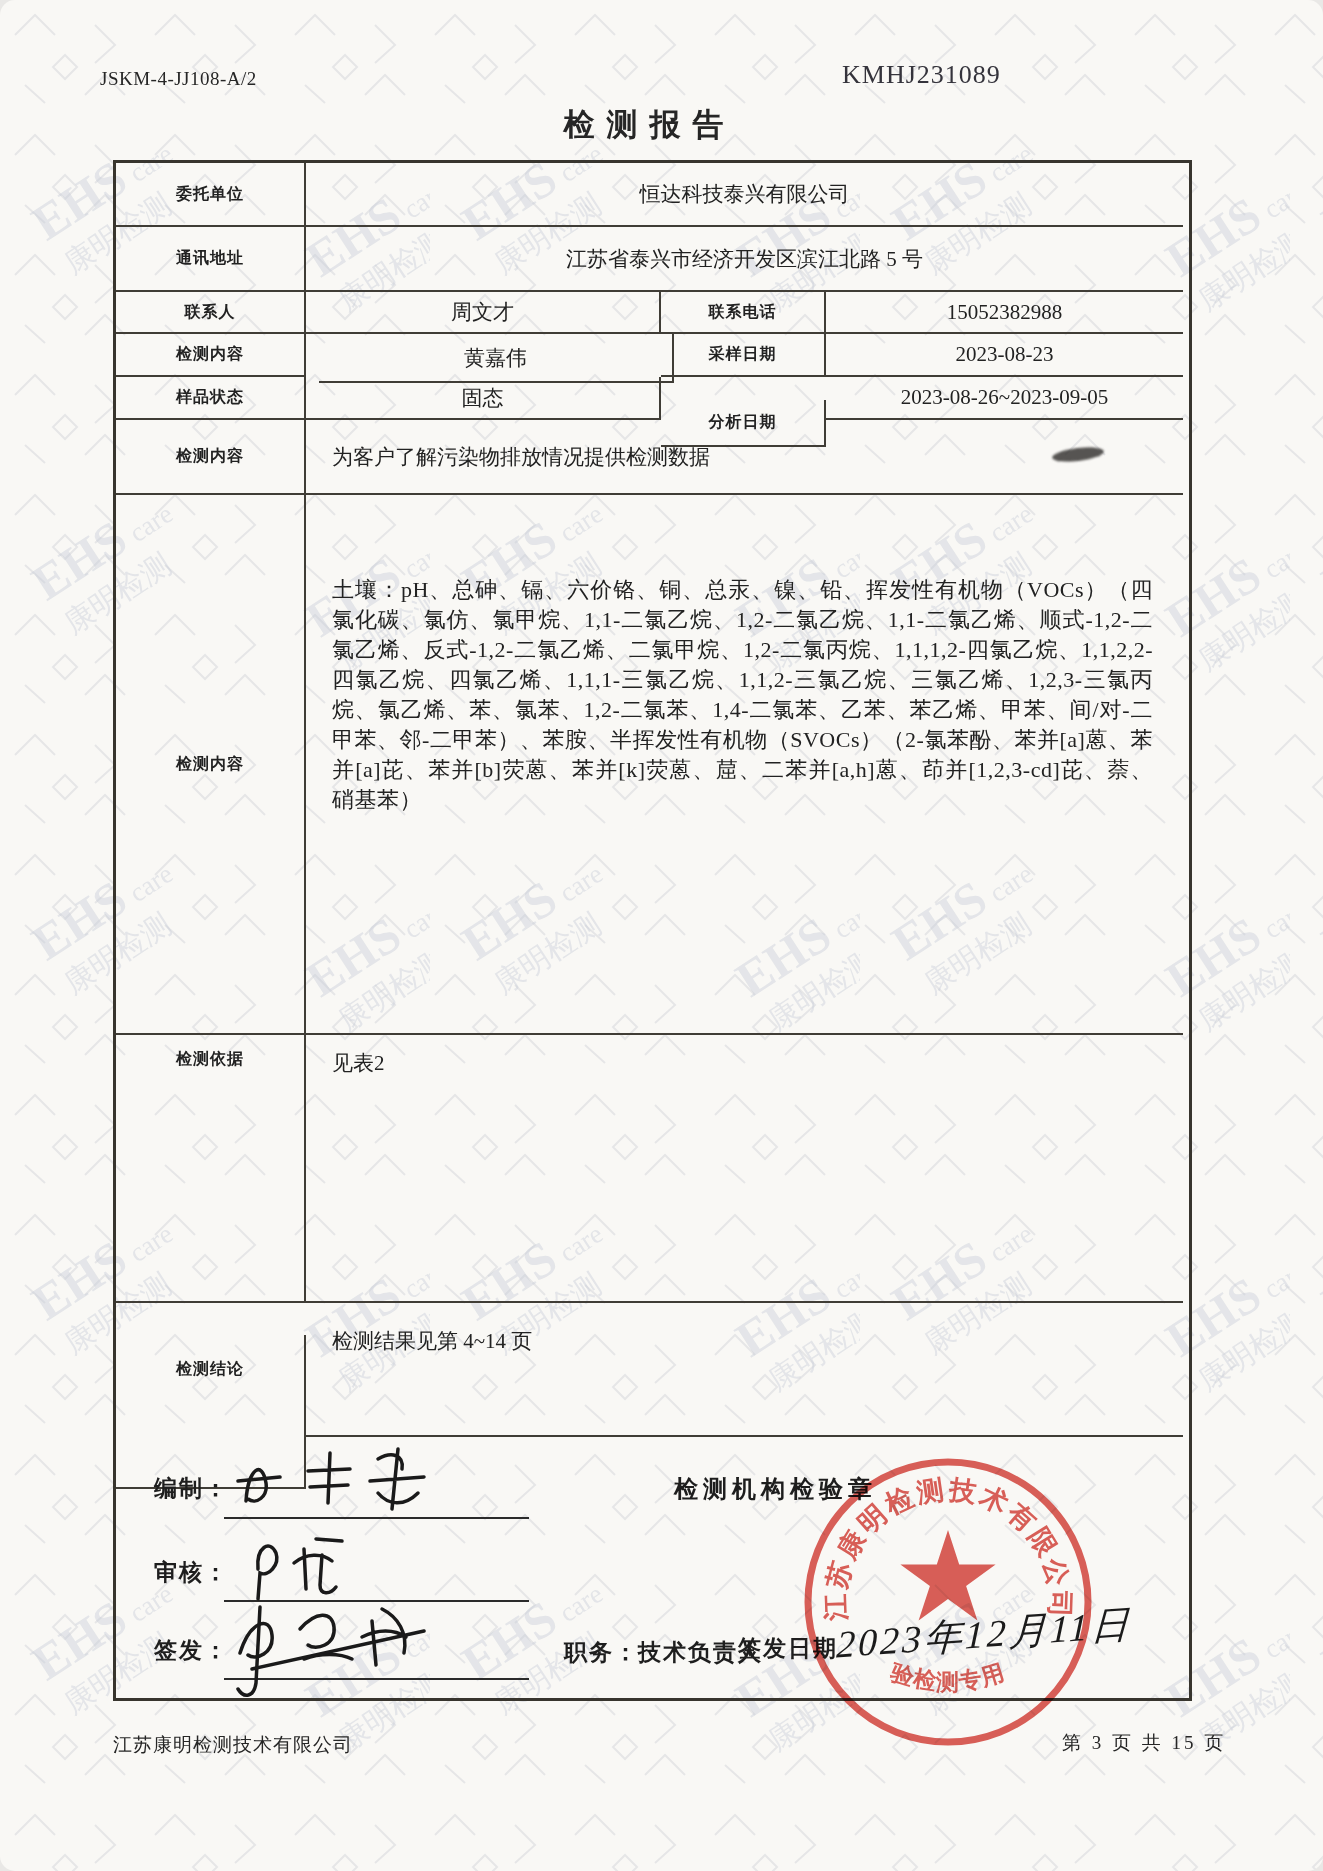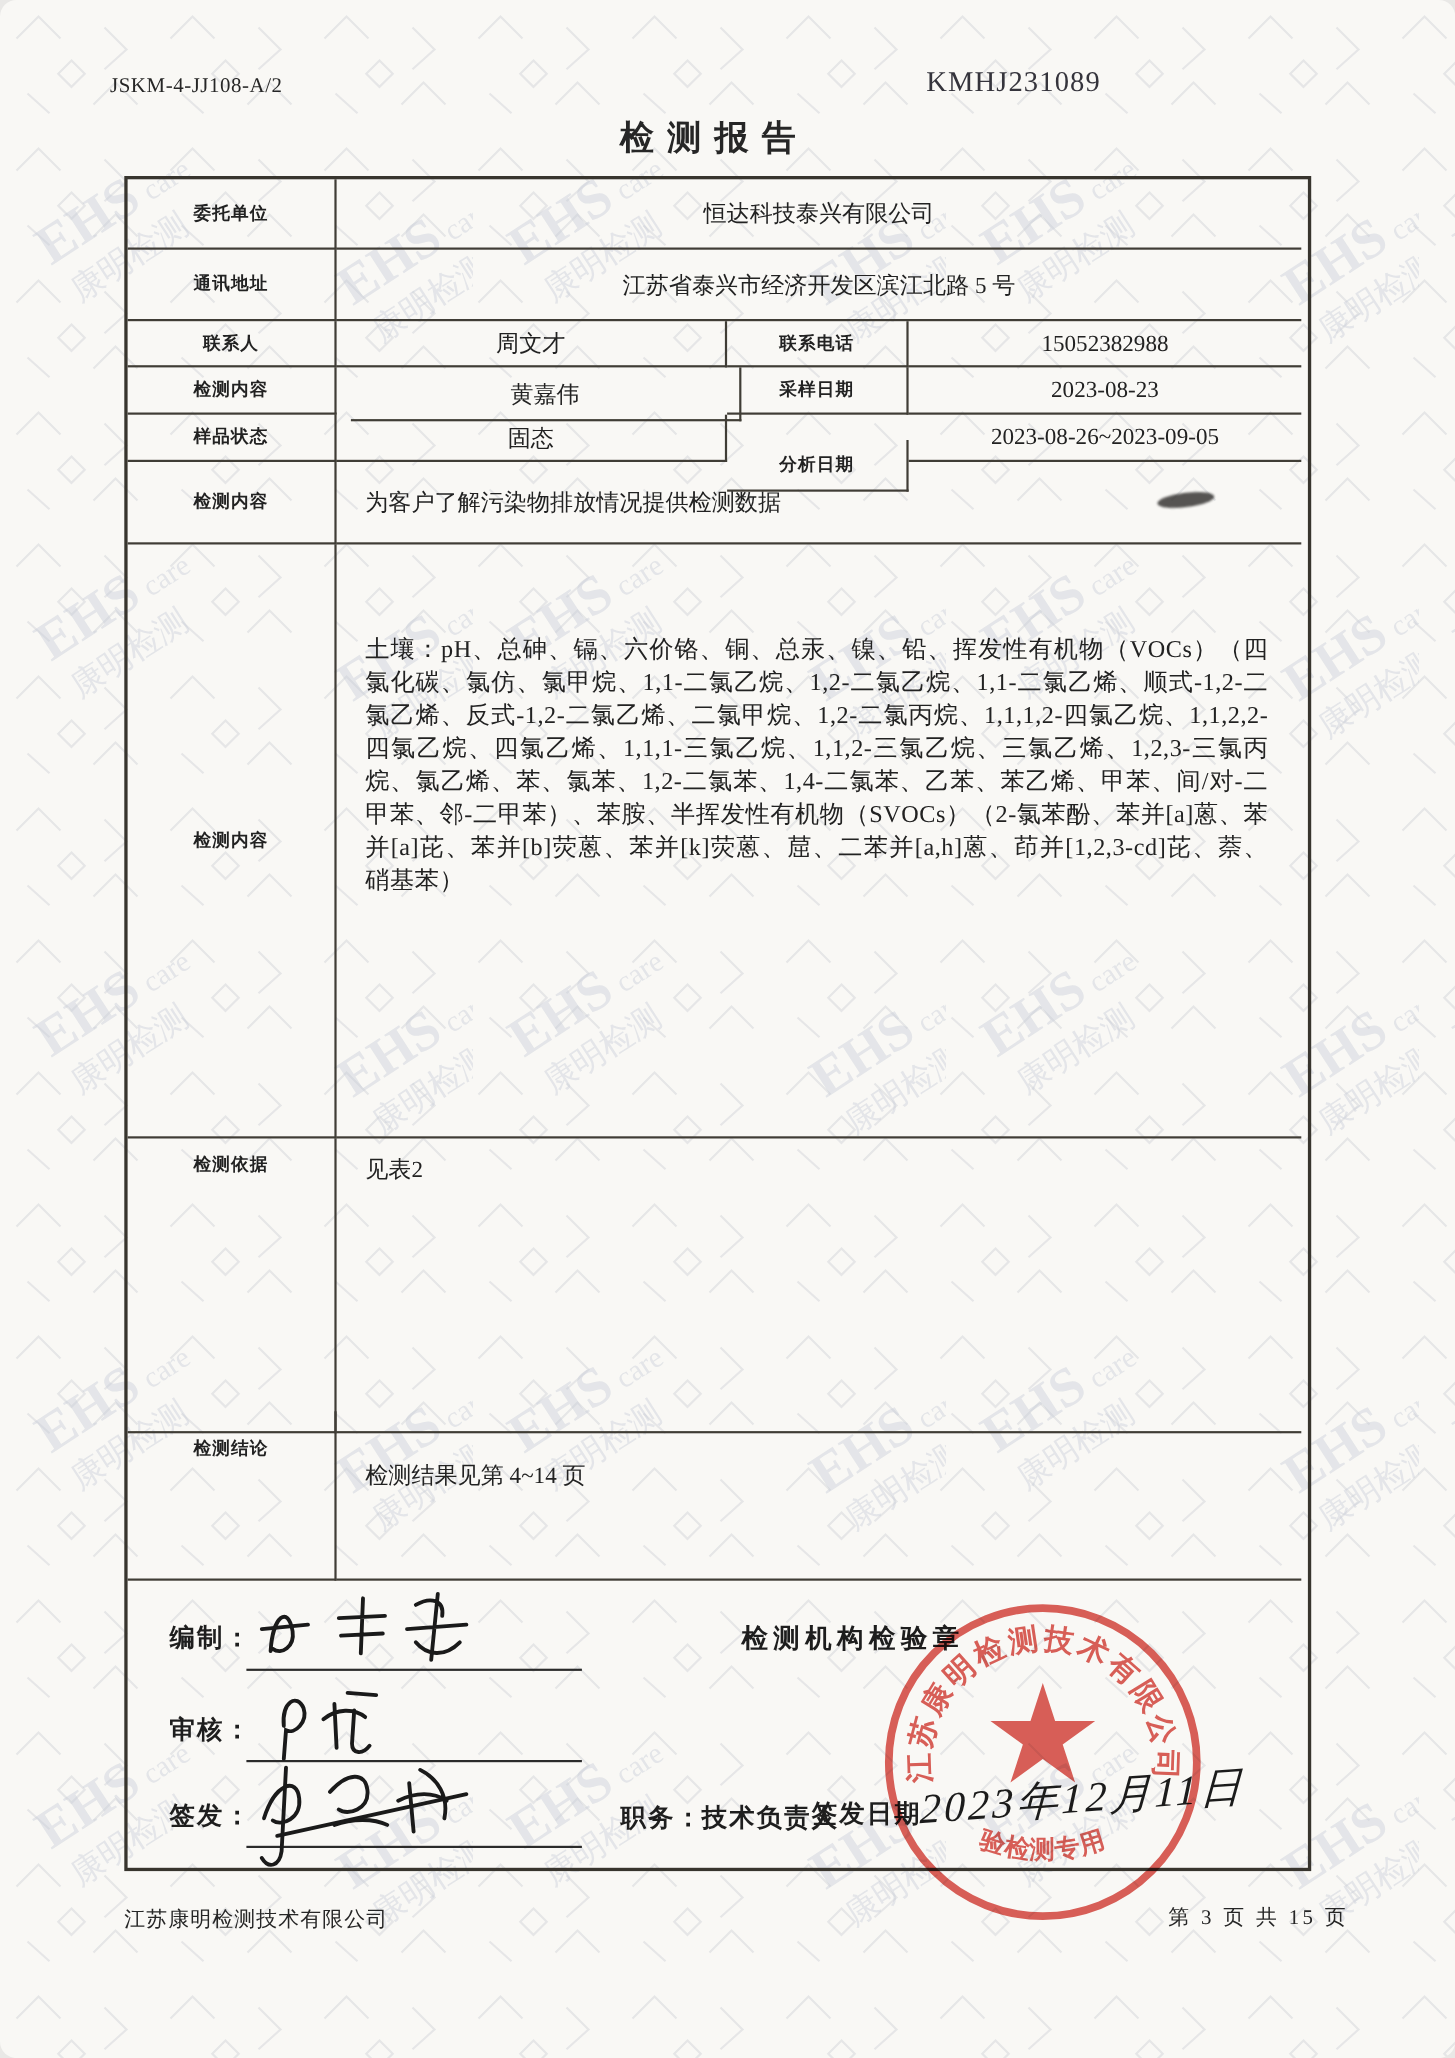--- a/index.html
+++ b/index.html
@@ -91,21 +91,21 @@
 
     <div class="cell lab" style="left:0;top:257px;width:190px;height:75px;">检测内容</div>
     <div class="cell no-r" style="left:190px;top:257px;width:877px;height:75px;justify-content:flex-start;padding-left:26px;">为客户了解污染物排放情况提供检测数据</div>
 
     <div class="cell lab" style="left:0;top:332px;width:190px;height:540px;">检测内容</div>
     <div class="cell no-r para" style="left:190px;top:332px;width:877px;height:540px;">土壤：pH、总砷、镉、六价铬、铜、总汞、镍、铅、挥发性有机物（VOCs）（四氯化碳、氯仿、氯甲烷、1,1-二氯乙烷、1,2-二氯乙烷、1,1-二氯乙烯、顺式-1,2-二氯乙烯、反式-1,2-二氯乙烯、二氯甲烷、1,2-二氯丙烷、1,1,1,2-四氯乙烷、1,1,2,2-四氯乙烷、四氯乙烯、1,1,1-三氯乙烷、1,1,2-三氯乙烷、三氯乙烯、1,2,3-三氯丙烷、氯乙烯、苯、氯苯、1,2-二氯苯、1,4-二氯苯、乙苯、苯乙烯、甲苯、间/对-二甲苯、邻-二甲苯）、苯胺、半挥发性有机物（SVOCs）（2-氯苯酚、苯并[a]蒽、苯并[a]芘、苯并[b]荧蒽、苯并[k]荧蒽、䓛、二苯并[a,h]蒽、茚并[1,2,3-cd]芘、萘、硝基苯）</div>
 
     <div class="cell lab topc" style="left:0;top:872px;width:190px;height:268px;padding-top:14px;">检测依据</div>
     <div class="cell no-r tl" style="left:190px;top:872px;width:877px;height:268px;padding:14px 0 0 26px;">见表2</div>
 
-    <div class="cell lab topc" style="left:0;top:1120px;width:190px;height:154px;padding-top:24px;">检测结论</div>
+    <div class="cell lab topc" style="left:0;top:1172px;width:190px;height:154px;padding-top:24px;">检测结论</div>
     <div class="cell no-r tl" style="left:190px;top:1140px;width:877px;height:134px;padding:24px 0 0 26px;">检测结果见第 4~14 页</div>
 
     <div class="sigcell">
       <div class="sig-lab" style="left:38px;top:36px;">编制：</div>
       <div class="uline" style="left:108px;top:80px;width:305px;"></div>
       <svg class="scr" style="left:102px;top:2px;" width="320" height="84" xmlns="http://www.w3.org/2000/svg">
         <g fill="none" stroke="#1a1a1a" stroke-width="3.5" stroke-linecap="round">
           <path d="M28 62 C30 30 44 20 48 44 C50 58 38 66 30 60"></path>
           <path d="M20 42 L62 38"></path>
           <path d="M90 32 L132 30 M112 14 L110 64 M92 48 L130 46"></path>

